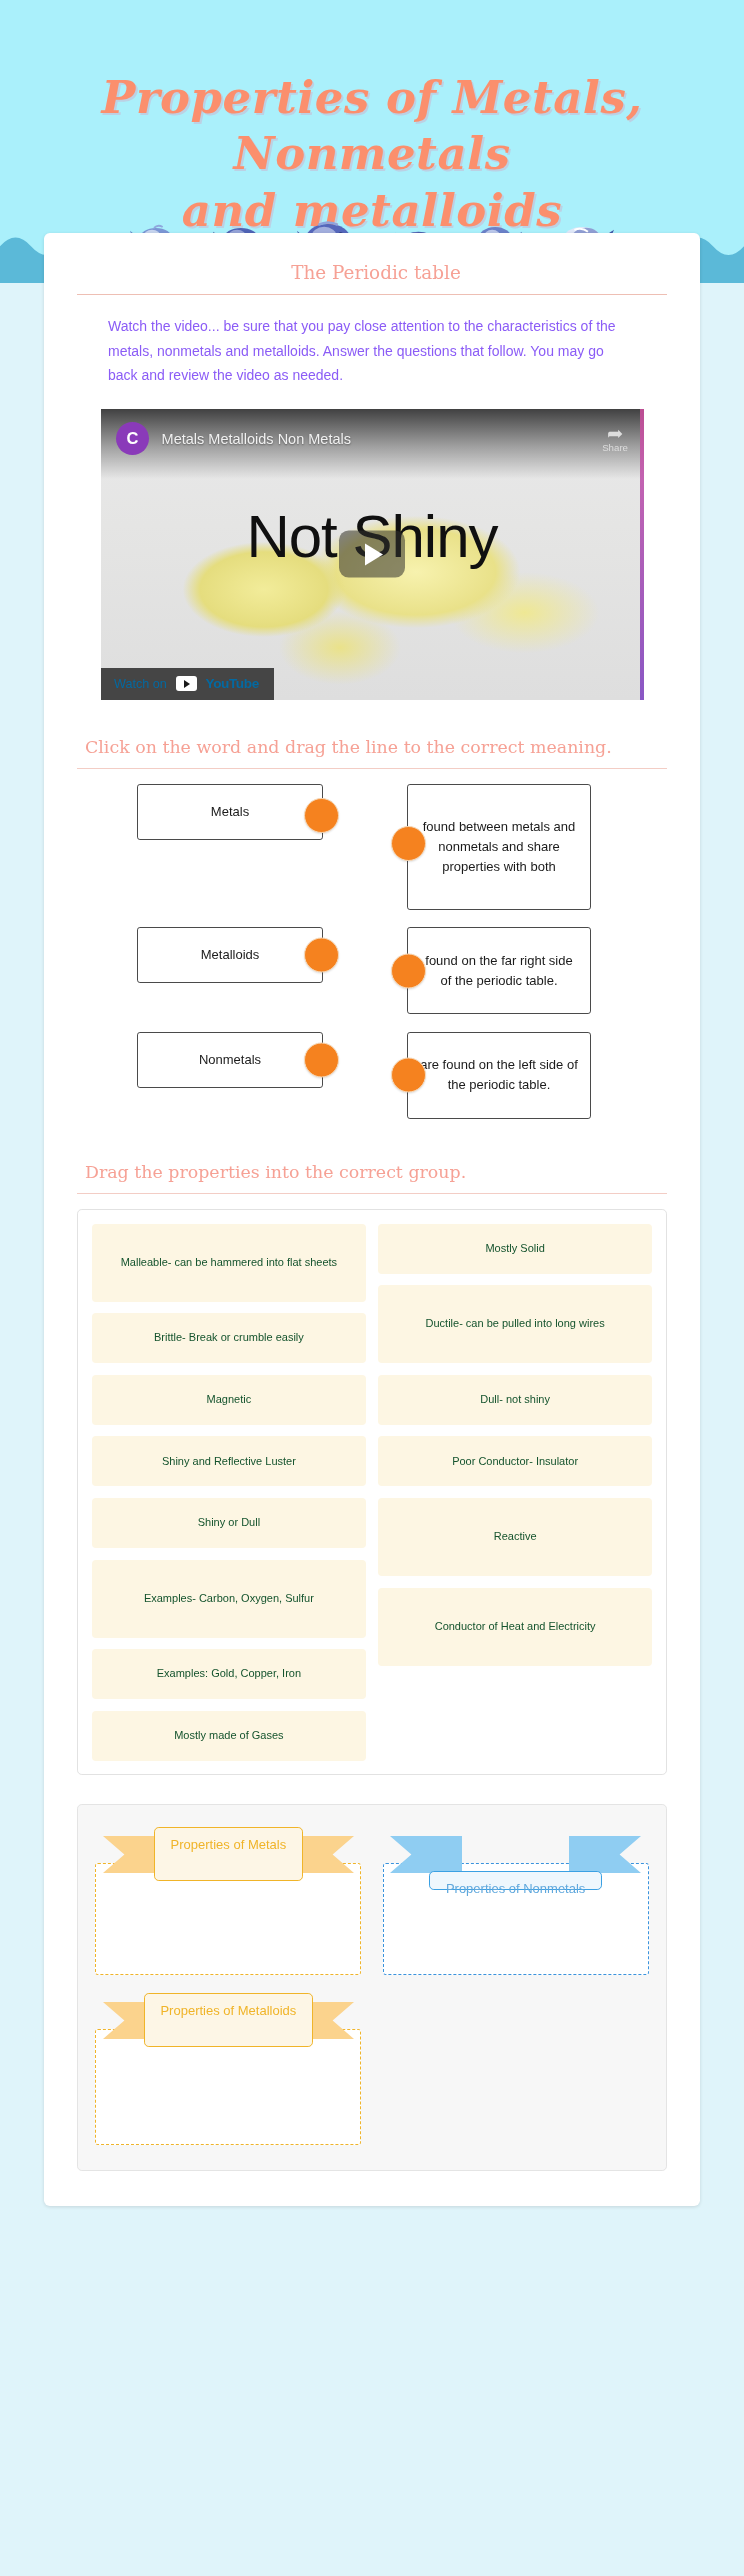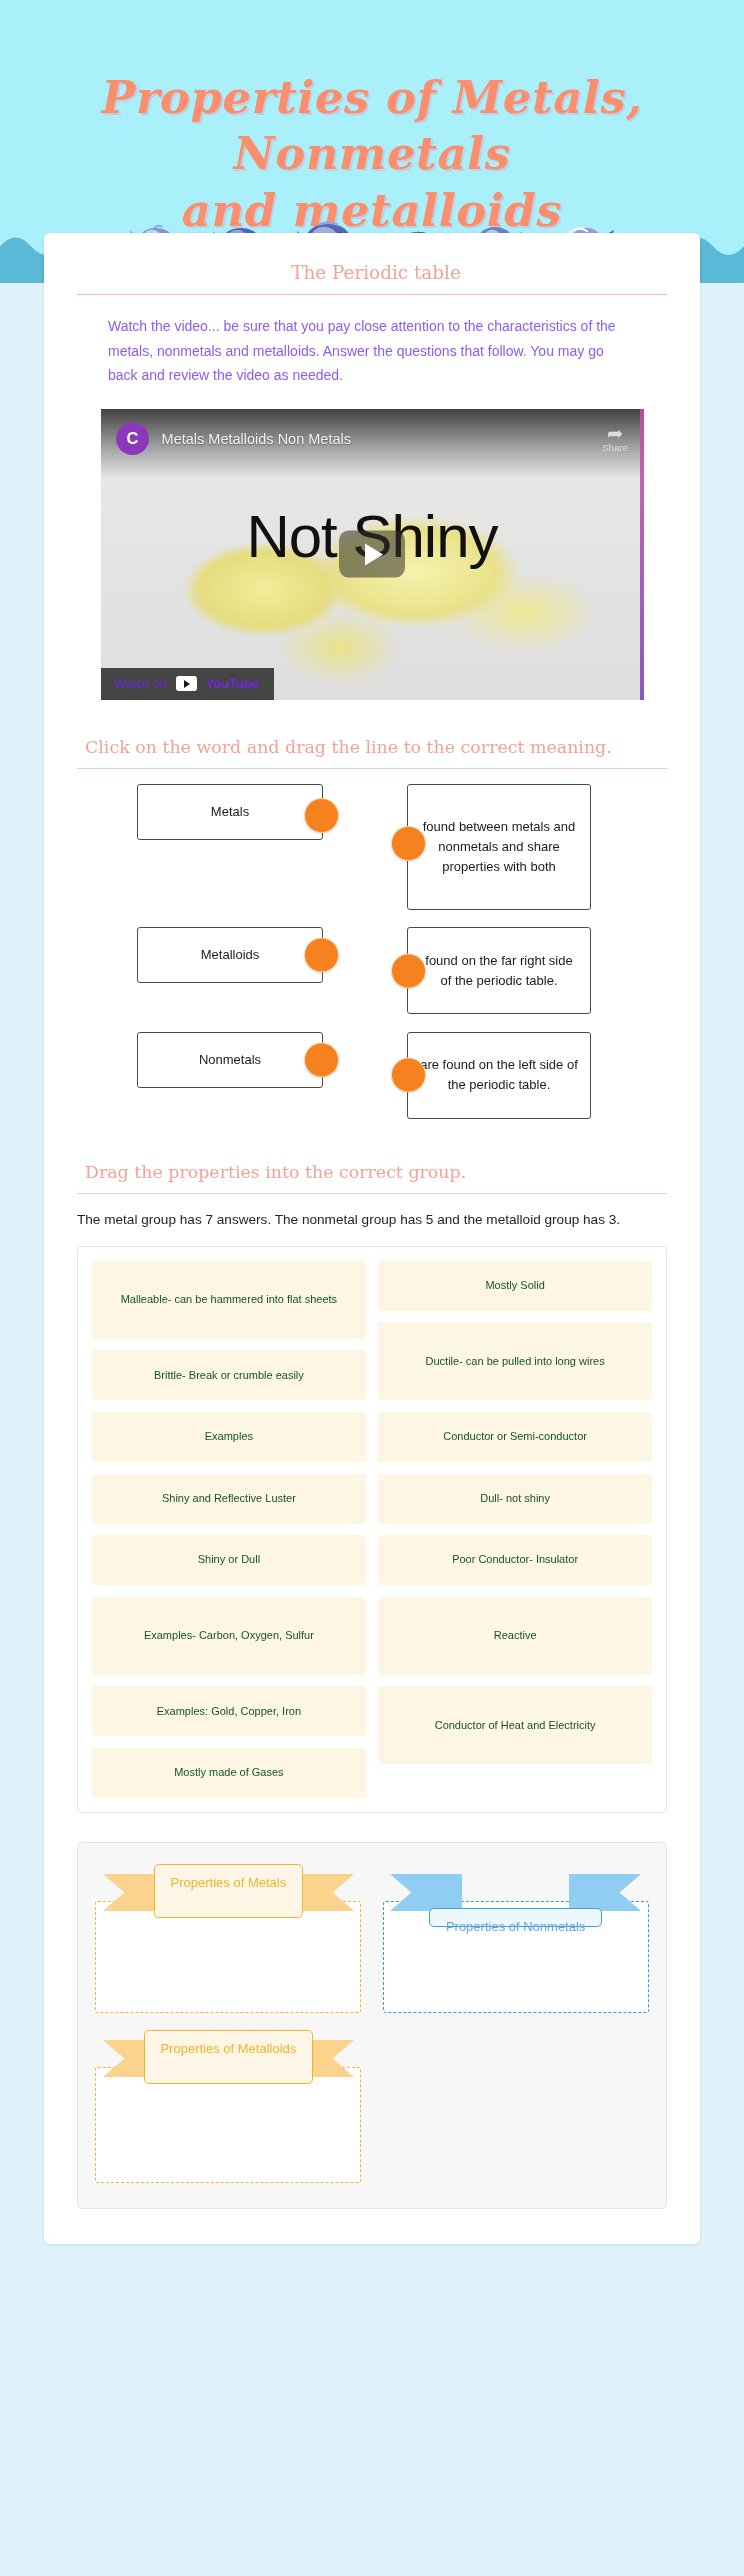--- a/index.html
+++ b/index.html
@@ -151,21 +151,21 @@
   .vid-play .tri {
     width: 0; height: 0;
     border-left: 18.4px solid #fff;
     border-top: 11.6px solid transparent;
     border-bottom: 11.6px solid transparent;
     margin-left: 4.8px;
   }
   .vid-watch {
     position: absolute; left: 0; bottom: 0;
     background: rgba(25,25,25,.78);
-    color: #6d28d9; font-size: 12.6px;
+    color: #0369a1; font-size: 12.6px;
     padding: 8.7px 15.5px 8.7px 13.6px;
     display: flex; align-items: center; gap: 8.7px;
   }
   .yt-badge {
     width: 21.3px; height: 14.5px; border-radius: 2.9px; background: #fff;
     display: inline-flex; align-items: center; justify-content: center;
   }
   .yt-badge .tri {
     width: 0; height: 0;
     border-left: 6.8px solid #191919;
@@ -433,37 +433,35 @@
             <span class="dot on-left"></span>
           </div>
         </div>
 
       </div>
     </div>
 
     <div class="section-pad props-block">
       <div class="sec-title left">Drag the properties into the correct group.</div>
       <div class="rule soft"></div>
-      <div class="props-note">The metal group has 7 answers. The nonmetal group has 5 and the metalloid group has 3.</div>
 
       <div class="pool">
         <div class="pool-col">
           <div class="tile tall">Malleable- can be hammered into flat sheets</div>
           <div class="tile">Brittle- Break or crumble easily</div>
-          <div class="tile">Examples</div>
+          <div class="tile">Magnetic</div>
           <div class="tile">Shiny and Reflective Luster</div>
           <div class="tile">Shiny or Dull</div>
           <div class="tile tall">Examples- Carbon, Oxygen, Sulfur</div>
           <div class="tile">Examples: Gold, Copper, Iron</div>
           <div class="tile">Mostly made of Gases</div>
         </div>
         <div class="pool-col">
           <div class="tile">Mostly Solid</div>
           <div class="tile tall">Ductile- can be pulled into long wires</div>
-          <div class="tile">Conductor or Semi-conductor</div>
           <div class="tile">Dull- not shiny</div>
           <div class="tile">Poor Conductor- Insulator</div>
           <div class="tile tall">Reactive</div>
           <div class="tile tall">Conductor of Heat and Electricity</div>
         </div>
       </div>
     </div>
 
     <div class="drops-block">
 

